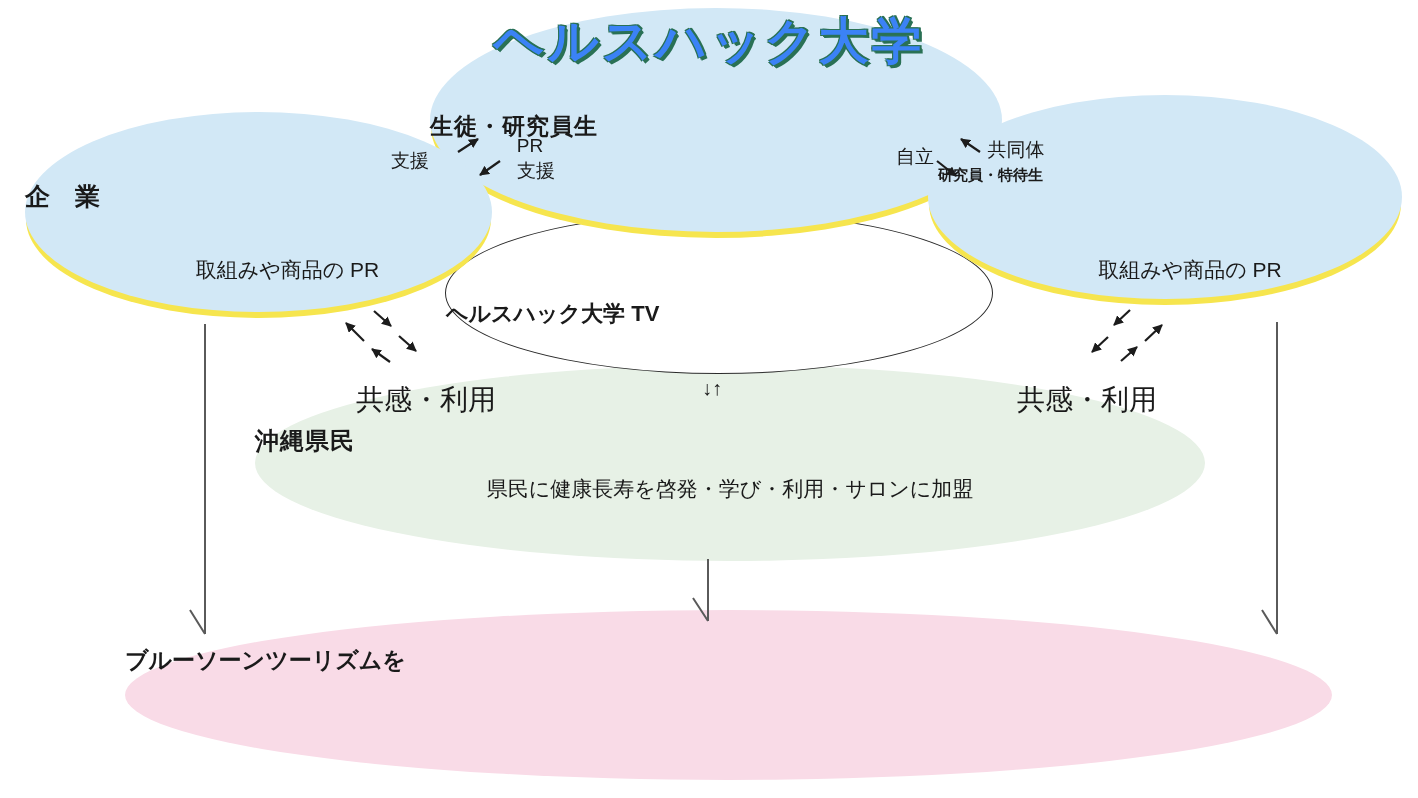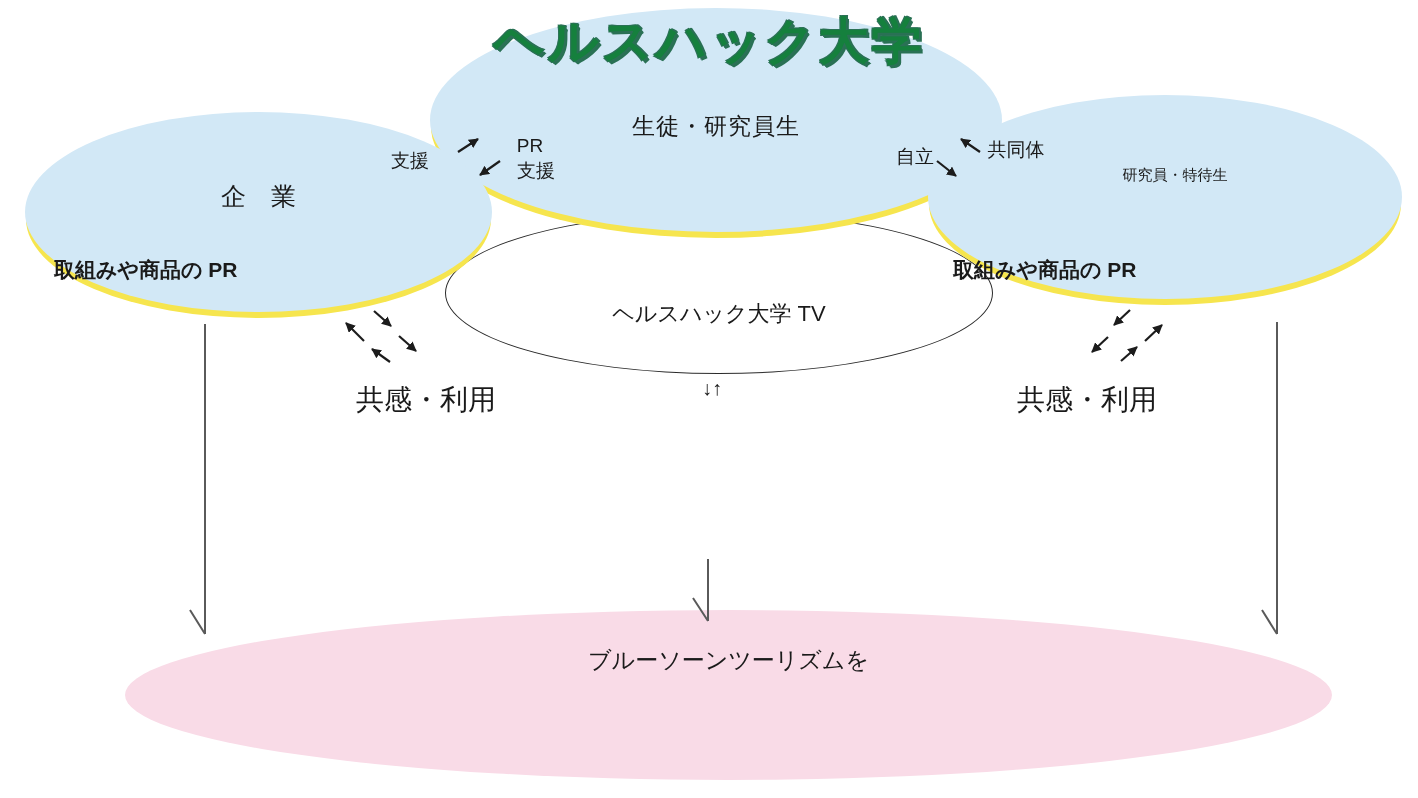--- a/index.html
+++ b/index.html
@@ -5,27 +5,27 @@
   html,body{margin:0;padding:0;background:#ffffff;}
   #canvas{
     position:relative;width:1418px;height:798px;overflow:hidden;background:#ffffff;
     font-family:"Liberation Sans","DejaVu Sans",sans-serif;color:#1a1a1a;
   }
   .ellipse{position:absolute;border-radius:50%;}
   .blue{background:#d2e8f6;box-shadow:0 7px 0 -1px #f6e54e;}
   .green{background:#e7f1e6;}
   .pink{background:#f9dbe7;}
   .tv{background:#ffffff;border:1.5px solid #2b2b2b;}
-  .nlabel{position:absolute;left:0;width:100%;text-align:center;font-weight:normal;white-space:nowrap;}
-  .nsub{position:absolute;width:100%;font-weight:bold;white-space:nowrap;}
+  .nlabel{position:absolute;left:0;width:100%;font-weight:bold;white-space:nowrap;}
+  .nsub{position:absolute;width:100%;text-align:center;font-weight:normal;white-space:nowrap;}
   .freelabel{position:absolute;z-index:6;text-align:center;white-space:nowrap;font-size:19px;}
   .kyokan{font-size:28px;}
   #title{
     position:absolute;top:8px;left:0;width:100%;text-align:center;z-index:7;
-    font-size:50px;font-weight:bold;letter-spacing:3px;color:#15803d;
+    font-size:50px;font-weight:bold;letter-spacing:3px;color:#3b82f6;
     text-shadow:2px 2px 0 #2a7155,3px 3px 0 #2a7155,-1px -1px 0 #2a7155,
                 1px -1px 0 #2a7155,-1px 1px 0 #2a7155,2px -1px 0 #2a7155;
   }
   #overlay{position:absolute;top:0;left:0;z-index:5;pointer-events:none;}
   #e-top{left:430px;top:8px;width:572px;height:224px;z-index:4;}
   #e-top .nlabel{top:103px;font-size:23px;letter-spacing:1px;}
   #e-left{left:25px;top:112px;width:467px;height:200px;z-index:4;}
   #e-left .nlabel{top:68px;font-size:25px;}
   #e-left .nsub{top:144px;left:29px;font-size:21px;}
   #e-right{left:928px;top:95px;width:474px;height:204px;z-index:4;}
@@ -67,20 +67,24 @@
 
   <div id="e-right" class="ellipse blue">
     <div class="nlabel">研究員・特待生</div>
     <div class="nsub">取組みや商品の PR</div>
   </div>
 
   <div id="e-tv" class="ellipse tv">
     <div class="nlabel">ヘルスハック大学 TV</div>
   </div>
 
+  <div id="e-green" class="ellipse green">
+    <div class="nlabel">沖縄県民</div>
+    <div class="nsub">県民に健康長寿を啓発・学び・利用・サロンに加盟</div>
+  </div>
 
   <div id="e-pink" class="ellipse pink">
     <div class="nlabel l1">ブルーソーンツーリズムを</div>
   </div>
 
   <div id="lb-shien-outer" class="freelabel">支援</div>
   <div id="lb-pr" class="freelabel">PR</div>
   <div id="lb-shien-inner" class="freelabel">支援</div>
   <div id="lb-jiritsu" class="freelabel">自立</div>
   <div id="lb-kyodotai" class="freelabel">共同体</div>

